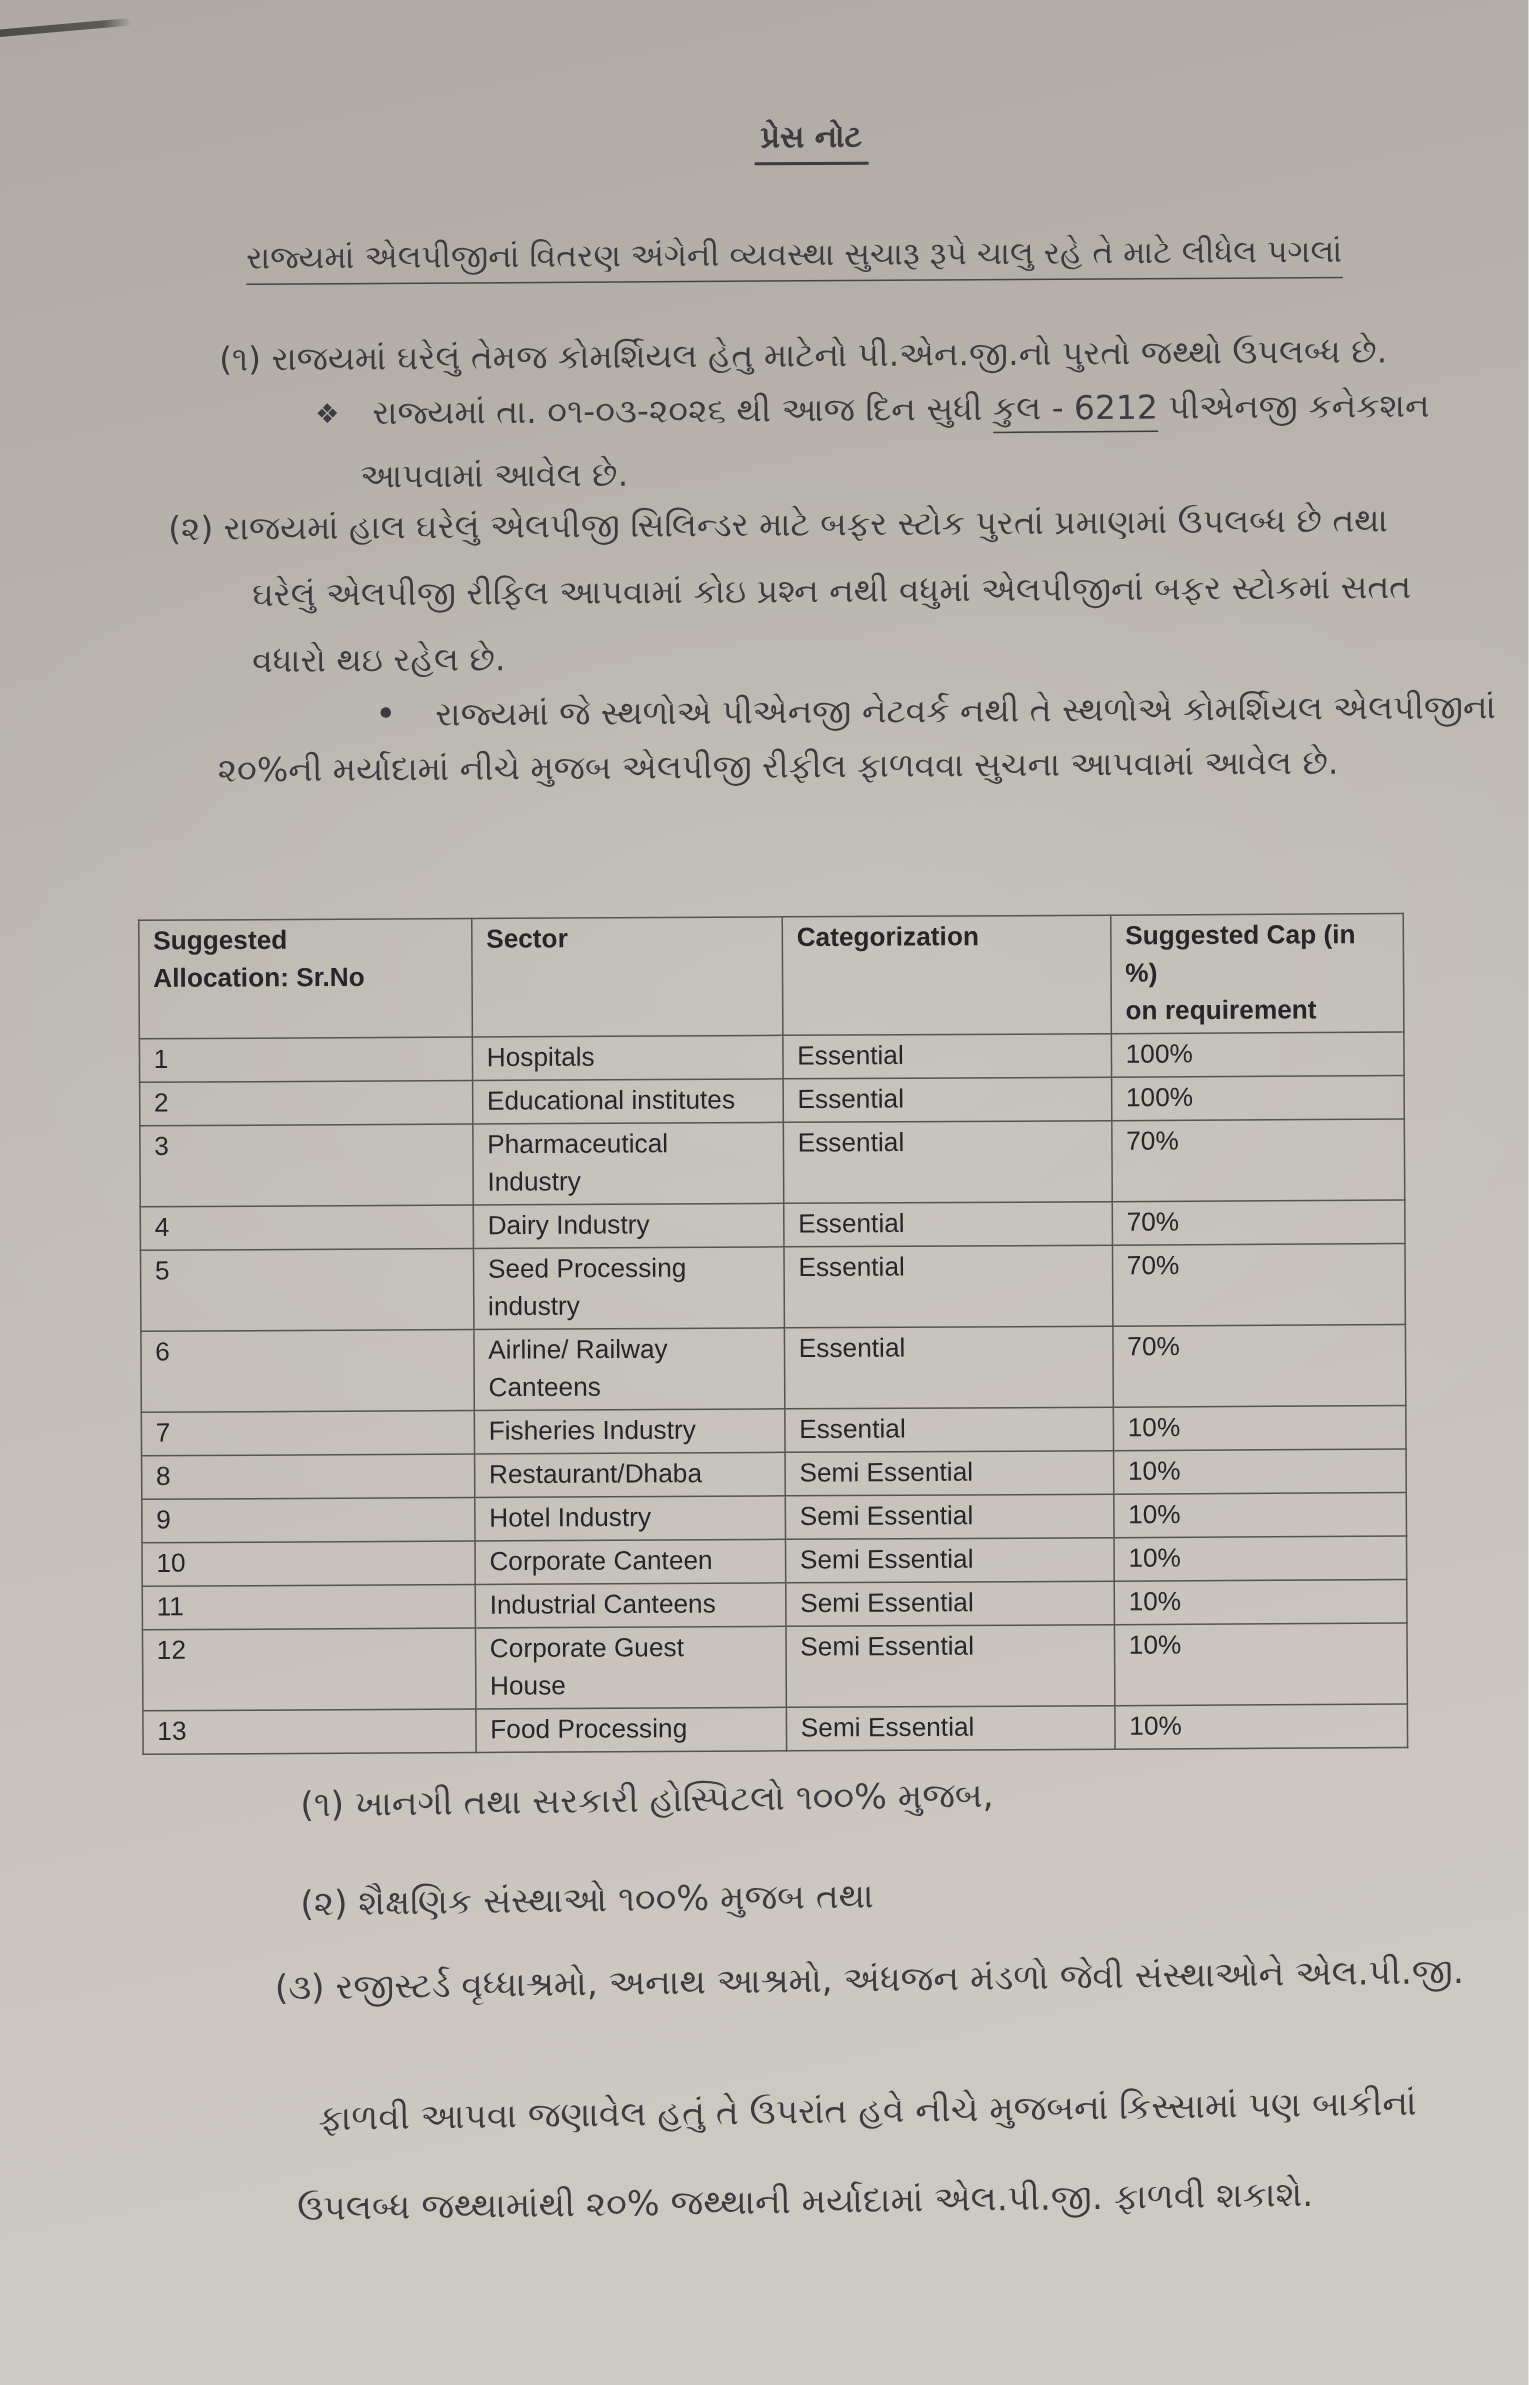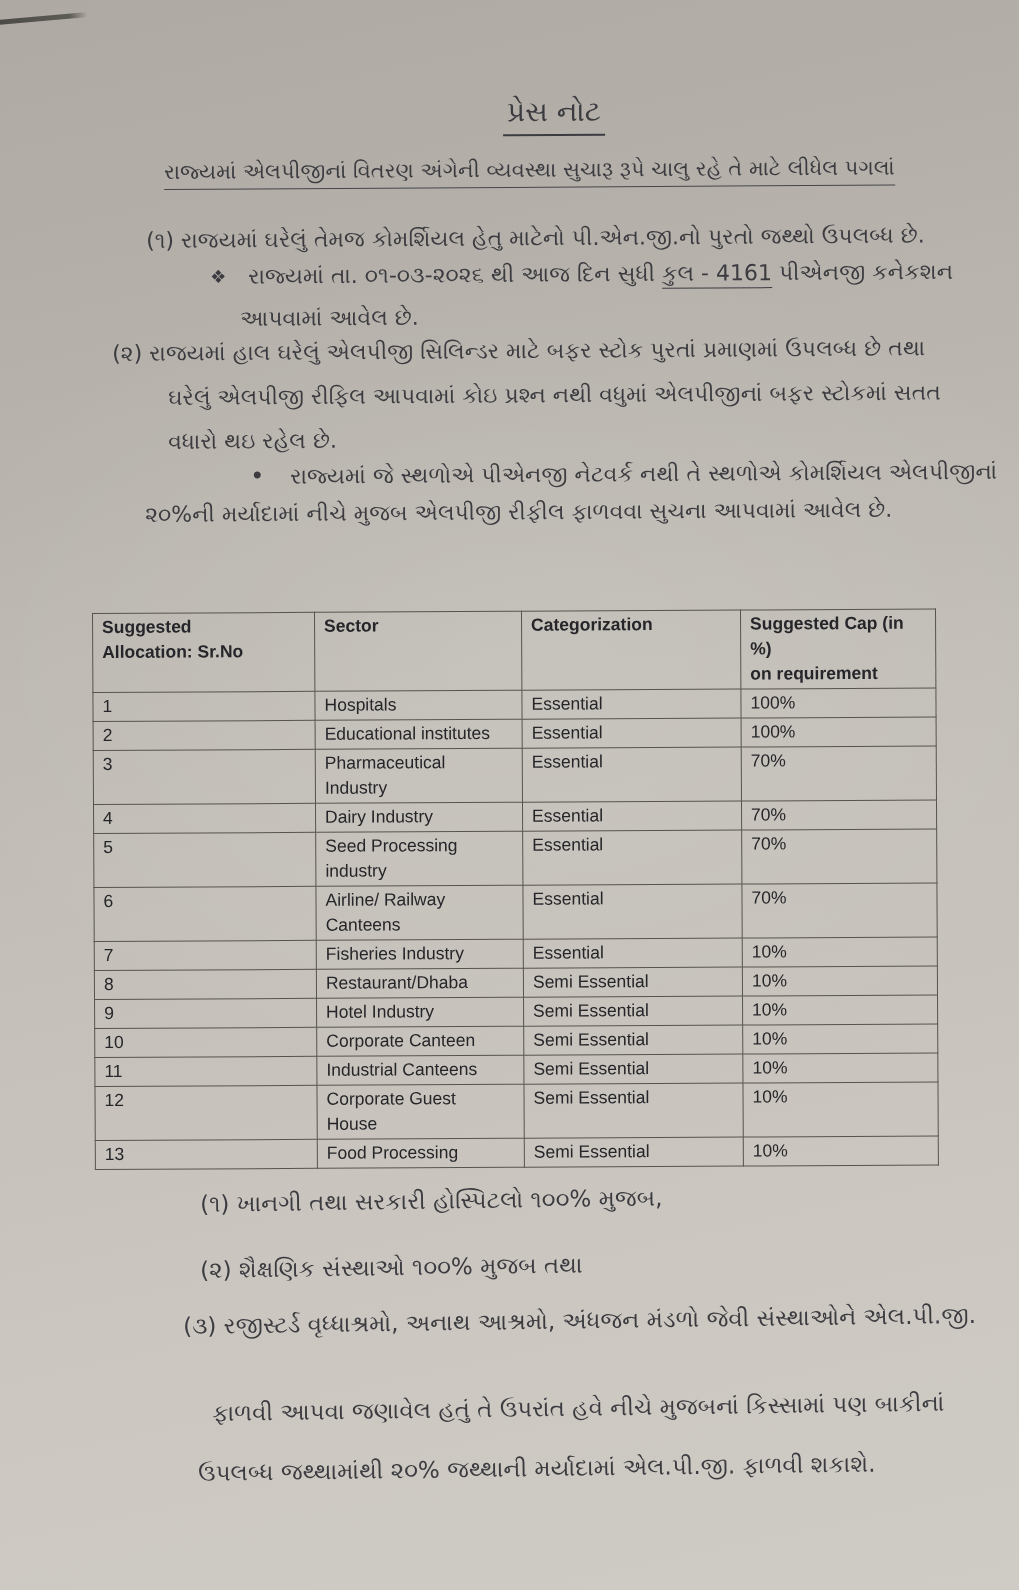--- a/index.html
+++ b/index.html
@@ -14,22 +14,22 @@
     color:#3b3b40;
   }
   .corner-mark{
     position:absolute;left:-4px;top:20px;width:92px;height:5px;
     background:linear-gradient(90deg,#4b4a46,#5d5b55 80%,rgba(93,91,85,0));
     border-radius:3px;
     transform:rotate(-5deg);transform-origin:left center;
   }
   .line{position:absolute;white-space:nowrap;font-size:22px;line-height:34px;transform:rotate(-0.4deg);transform-origin:left top;}
   .doc-title{
-    position:absolute;left:503px;top:95px;
-    font-size:28px;font-weight:normal;
+    position:absolute;left:503px;top:79px;
+    font-size:20px;font-weight:bold;
     border-bottom:2px solid #3b3b40;padding:0 4px 5px 4px;
     transform:rotate(-0.3deg);
   }
   .subtitle{
     position:absolute;left:164px;top:160px;white-space:nowrap;
     font-size:21px;font-weight:500;
     border-bottom:1.5px solid #45454a;padding-bottom:5px;
     transform:rotate(-0.35deg);transform-origin:left top;
   }
   .u-inline{border-bottom:1.6px solid #3b3b40;padding-bottom:2px;}
@@ -75,21 +75,21 @@
 
   <div class="corner-mark"></div>
 
   <div class="doc-title">પ્રેસ નોટ</div>
 
   <div class="subtitle">રાજ્યમાં એલપીજીનાં વિતરણ અંગેની વ્યવસ્થા સુચારૂ રૂપે ચાલુ રહે તે માટે લીધેલ પગલાં</div>
 
   <div class="line l-item1">(૧) રાજયમાં ઘરેલું તેમજ કોમર્શિયલ હેતુ માટેનો પી.એન.જી.નો પુરતો જથ્થો ઉપલબ્ધ છે.</div>
 
   <div class="line l-bullet1">
-    <span class="marker">❖</span><span>રાજ્યમાં તા. ૦૧-૦૩-૨૦૨૬ થી આજ દિન સુધી </span><span class="u-inline">કુલ - 4161</span><span> પીએનજી કનેકશન</span>
+    <span class="marker">❖</span><span>રાજ્યમાં તા. ૦૧-૦૩-૨૦૨૬ થી આજ દિન સુધી </span><span class="u-inline">કુલ - 6212</span><span> પીએનજી કનેકશન</span>
   </div>
 
   <div class="line l-bullet1-cont">આપવામાં આવેલ છે.</div>
 
   <div class="line l-item2-1">(૨) રાજયમાં હાલ ઘરેલું એલપીજી સિલિન્ડર માટે બફર સ્ટોક પુરતાં પ્રમાણમાં ઉપલબ્ધ છે તથા</div>
   <div class="line l-item2-2">ઘરેલું એલપીજી રીફિલ આપવામાં કોઇ પ્રશ્ન નથી વધુમાં એલપીજીનાં બફર સ્ટોકમાં સતત</div>
   <div class="line l-item2-3">વધારો થઇ રહેલ છે.</div>
 
   <div class="line l-bullet2-1">
     <span class="marker-dot">•</span><span>રાજ્યમાં જે સ્થળોએ પીએનજી નેટવર્ક નથી તે સ્થળોએ કોમર્શિયલ એલપીજીનાં</span>

